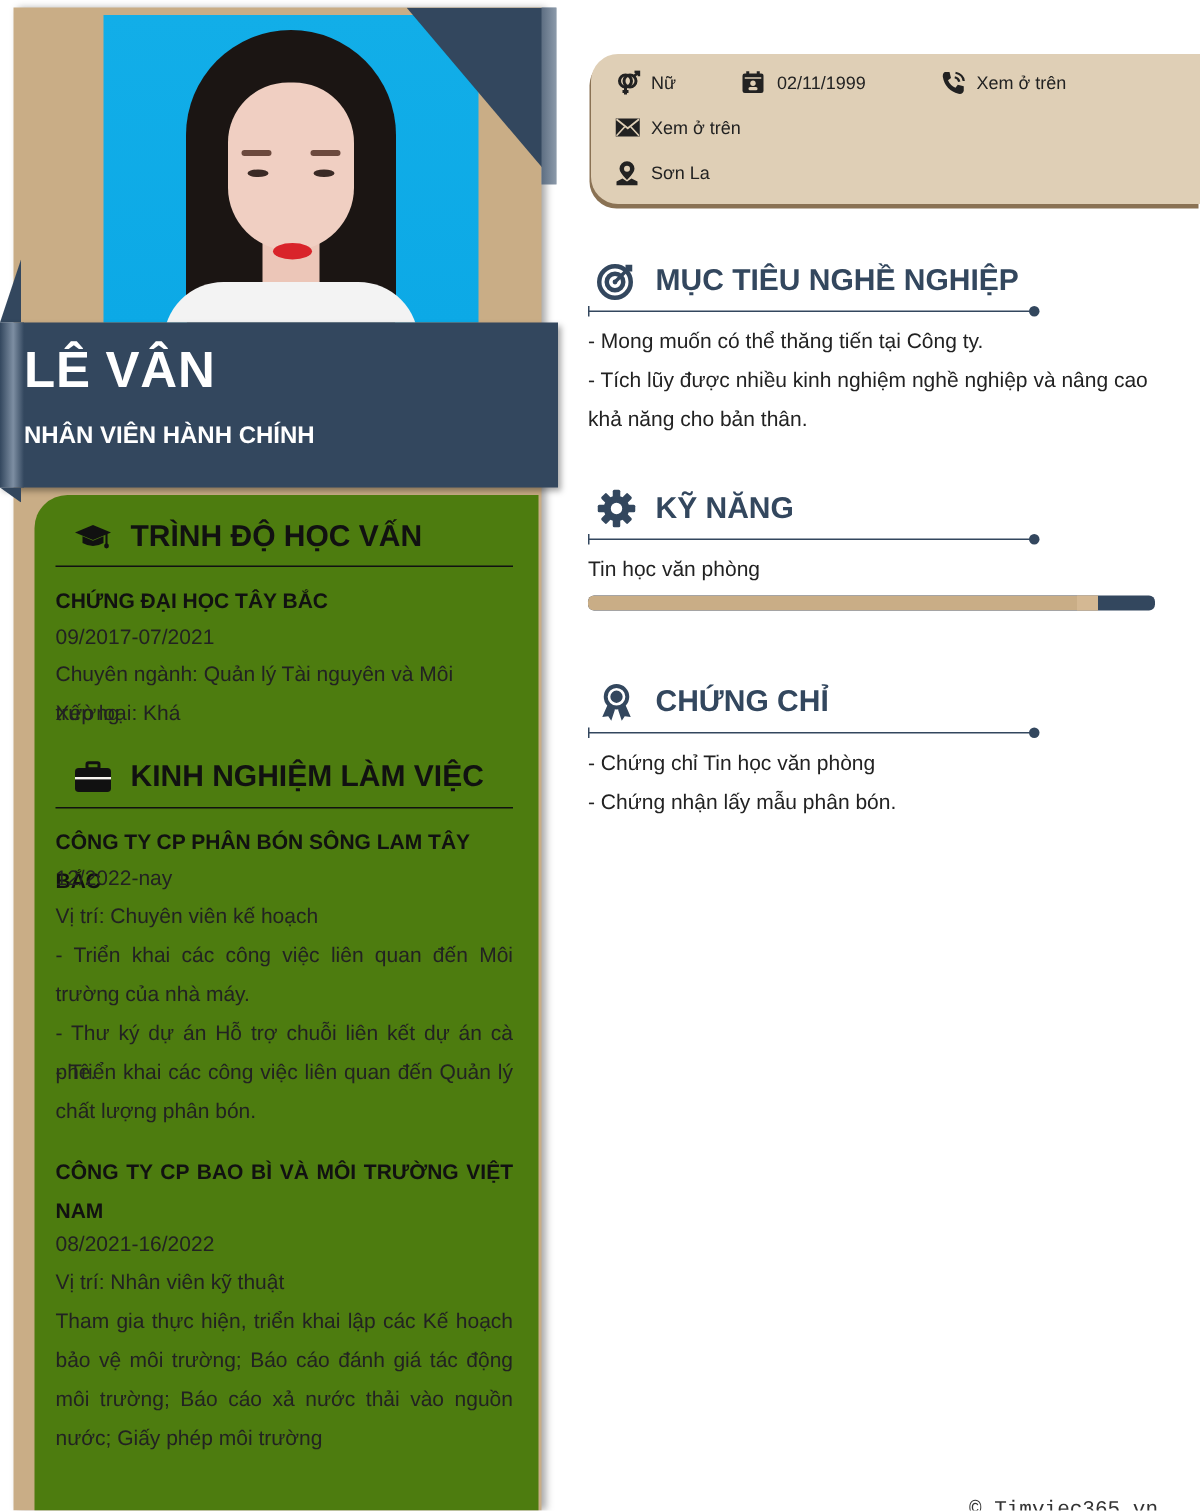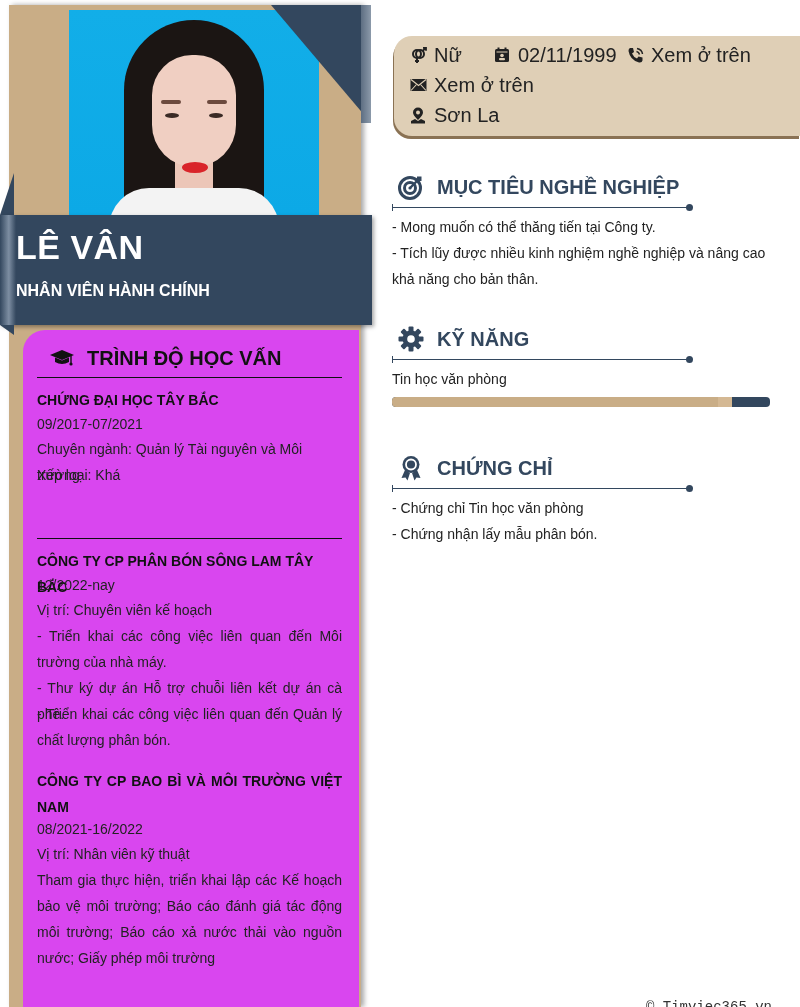--- a/index.html
+++ b/index.html
@@ -62,41 +62,41 @@
   .full-name {
     position: absolute; left: 16px; top: 228px; font-size: 34px; font-weight: bold;
     color: #ffffff; letter-spacing: 0.5px;
   }
   .job-title {
     position: absolute; left: 16px; top: 282px; font-size: 16px; font-weight: bold; color: #ffffff;
   }
 
   .left-card {
     position: absolute; left: 23px; top: 330px; width: 336px; height: 677px;
-    background: #d946ef; border-radius: 22px 0 0 0;
+    background: #4d7c0f; border-radius: 22px 0 0 0;
   }
   .section-title-left {
     position: absolute; left: 0; width: 320px; height: 32px;
     display: flex; align-items: center;
   }
   .section-title-left .ico { width: 30px; height: 24px; margin-left: 24px; margin-right: 10px; display: flex; align-items: center; justify-content: center; }
   .section-title-left .txt { font-size: 20px; font-weight: bold; color: #111; }
   .hr-left { position: absolute; left: 14px; width: 305px; height: 1px; background: #111; }
 
   .lt { position: absolute; left: 14px; width: 305px; font-size: 14px; line-height: 26px; color: #222; }
   .lt.bold { font-weight: bold; color: #111; }
   .lt.just { text-align: justify; text-align-last: left; }
 
   
   .contact-box {
     position: absolute; left: 394px; top: 36px; width: 406px; height: 100px;
     background: #dfcfb6; border-radius: 18px 0 0 18px;
     box-shadow: -1px 3px 0 #8a7254;
   }
-  .ci { position: absolute; display: flex; align-items: center; font-size: 20px; color: #222; height: 20px; }
+  .ci { position: absolute; display: flex; align-items: center; font-size: 12px; color: #222; height: 20px; }
   .ci .ico { width: 18px; height: 18px; display: flex; align-items: center; justify-content: center; margin-right: 7px; }
 
   .sec-r { position: absolute; left: 392px; width: 300px; }
   .sec-r .head { display: flex; align-items: center; height: 32px; }
   .sec-r .head .ico { width: 28px; height: 28px; margin-left: 5px; margin-right: 12px; display: flex; align-items: center; justify-content: center; }
   .sec-r .head .txt { font-size: 20px; font-weight: bold; color: #33475e; }
   .sec-r .line {
     position: relative; height: 1px; background: #33475e; margin-top: 4px; width: 298px;
   }
   .sec-r .line::before { content: ""; position: absolute; left: 0; top: -3px; width: 1px; height: 7px; background: #33475e; }
@@ -152,20 +152,30 @@
         </svg>
     </span>
     <span class="txt">TRÌNH ĐỘ HỌC VẤN</span>
   </div>
   <div class="hr-left" style="top:47px;"></div>
   <div class="lt bold" style="top:57px;">CHỨNG ĐẠI HỌC TÂY BẮC</div>
   <div class="lt" style="top:81px;">09/2017-07/2021</div>
   <div class="lt" style="top:106px;">Chuyên ngành: Quản lý Tài nguyên và Môi trường</div>
   <div class="lt" style="top:132px;">Xếp loại: Khá</div>
 
+  <div class="section-title-left" style="top:172px;">
+    <span class="ico">
+      <svg width="26" height="22" viewBox="0 0 26 22">
+          <rect x="9" y="1.5" width="8" height="4" rx="1" fill="none" stroke="#111" stroke-width="2"></rect>
+          <rect x="1" y="5" width="24" height="16" rx="2.5" fill="#111"></rect>
+          <rect x="1" y="11" width="24" height="1.6" fill="#f8f5f0"></rect>
+        </svg>
+    </span>
+    <span class="txt">KINH NGHIỆM LÀM VIỆC</span>
+  </div>
   <div class="hr-left" style="top:208px;"></div>
 
   <div class="lt bold" style="top:218px;">CÔNG TY CP PHÂN BÓN SÔNG LAM TÂY BẮC</div>
   <div class="lt" style="top:242px;">12/2022-nay</div>
   <div class="lt just" style="top:293px;">- Triển khai các công việc liên quan đến Môi trường của nhà máy.</div>
   <div class="lt" style="top:267px;">Vị trí: Chuyên viên kế hoạch</div>
   <div class="lt just" style="top:345px;">- Thư ký dự án Hỗ trợ chuỗi liên kết dự án cà phê.</div>
   <div class="lt just" style="top:371px;">- Triển khai các công việc liên quan đến Quản lý chất lượng phân bón.</div>
 
   <div class="lt bold just" style="top:438px;">CÔNG TY CP BAO BÌ VÀ MÔI TRƯỜNG VIỆT NAM</div>

